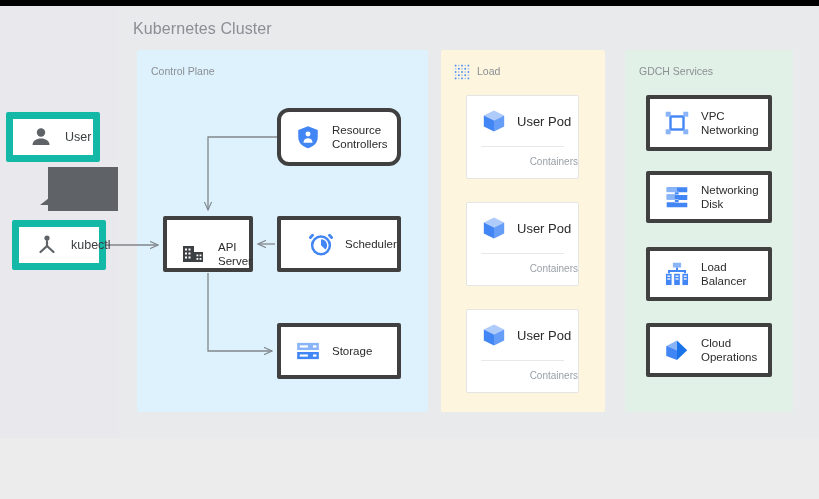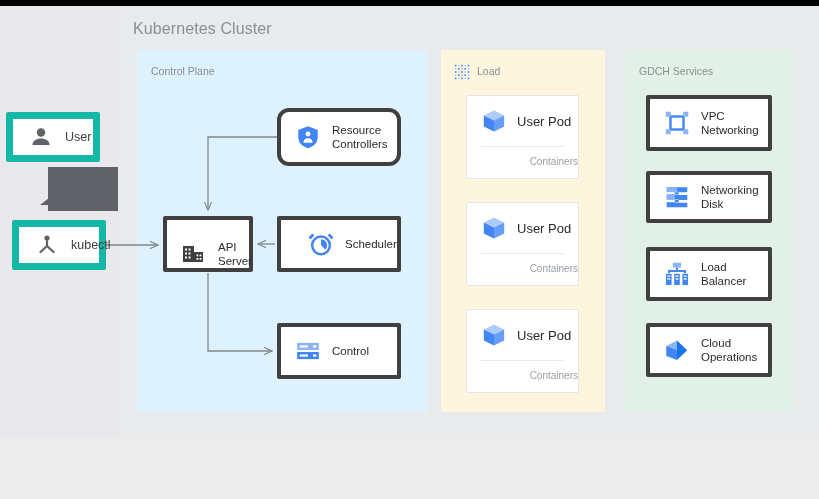--- a/index.html
+++ b/index.html
@@ -341,21 +341,21 @@
     <span class="icon">
       <svg viewBox="0 0 24 24" width="26" height="26">
         <rect x="2" y="4.5" width="20" height="6.6" fill="#8ab4f8"></rect>
         <rect x="2" y="12.9" width="20" height="6.6" fill="#4285f4"></rect>
         <rect x="4.4" y="6.8" width="7.5" height="2" fill="#ffffff"></rect>
         <rect x="16.6" y="6.8" width="3.2" height="2" fill="#ffffff"></rect>
         <rect x="4.4" y="15.2" width="7.5" height="2" fill="#ffffff"></rect>
         <rect x="16.6" y="15.2" width="3.2" height="2" fill="#ffffff"></rect>
       </svg>
     </span>
-    <span class="label">Control</span>
+    <span class="label">Storage</span>
   </div>
 
   <div class="pod-card" id="pod-1">
     <div class="pod-head">
       <span class="icon">
         <svg viewBox="0 0 24 24" width="26" height="26">
           <path d="M12 2.2 L21.4 6.9 L12 11.6 L2.6 6.9 Z" fill="#aecbfa"></path>
           <path d="M2.6 6.9 L12 11.6 L12 21.8 L2.6 17.1 Z" fill="#4285f4"></path>
           <path d="M21.4 6.9 L12 11.6 L12 21.8 L21.4 17.1 Z" fill="#669df6"></path>
         </svg>

